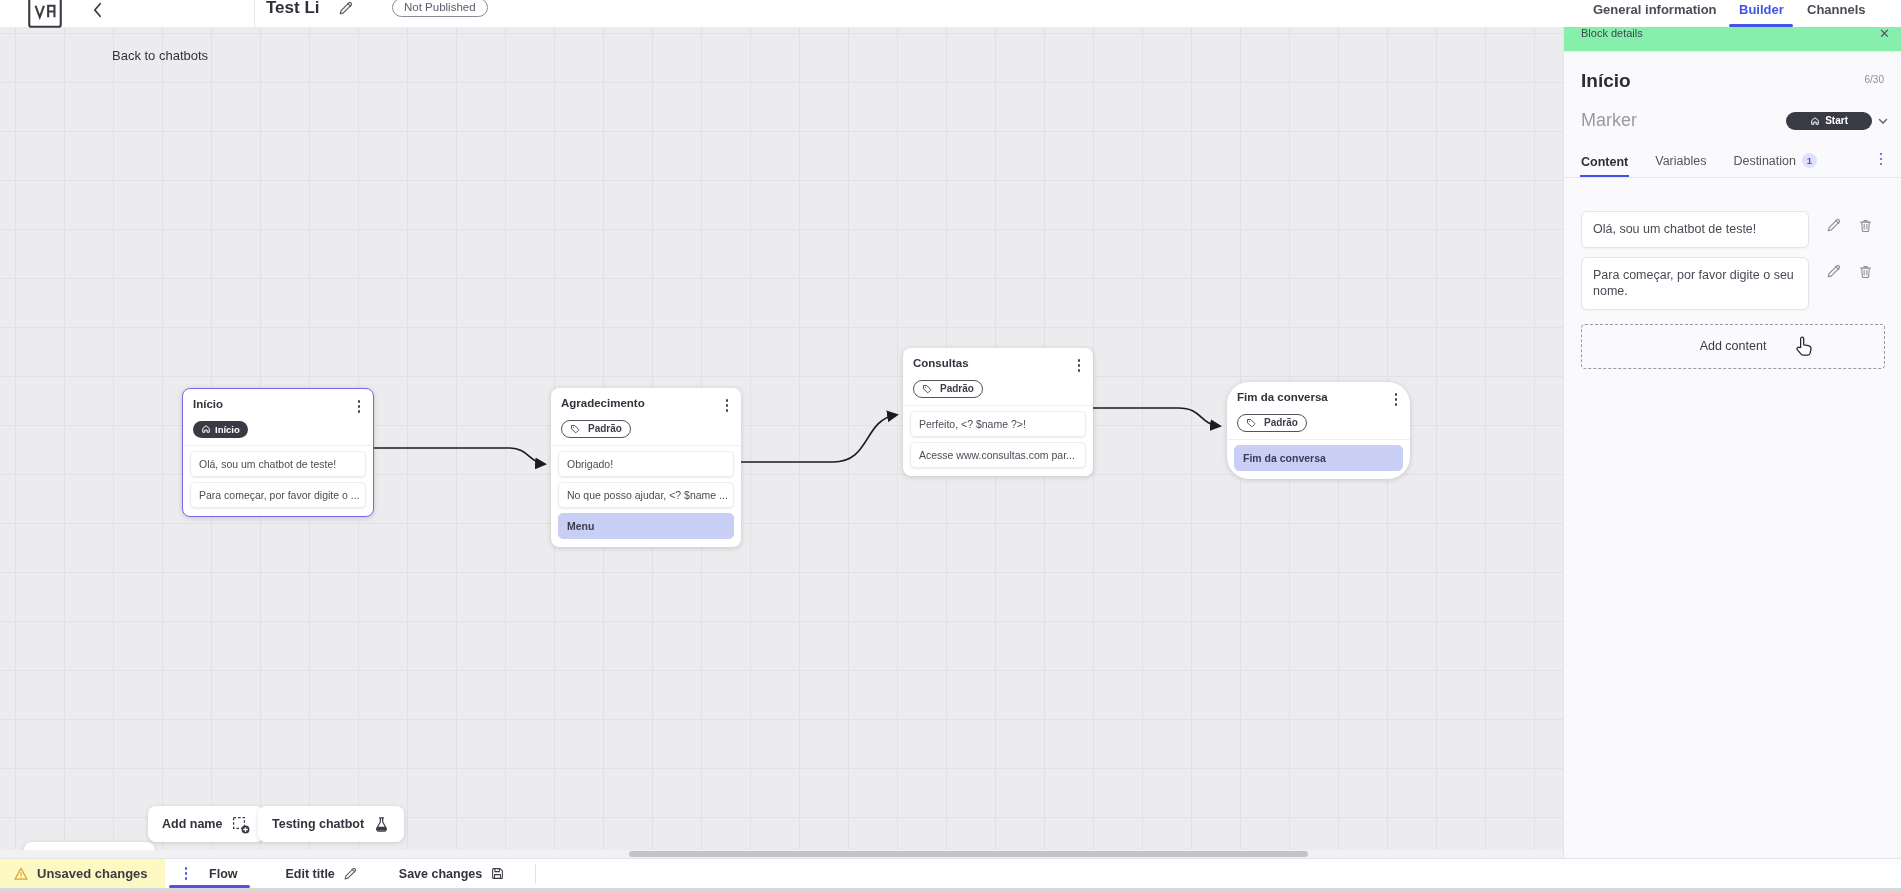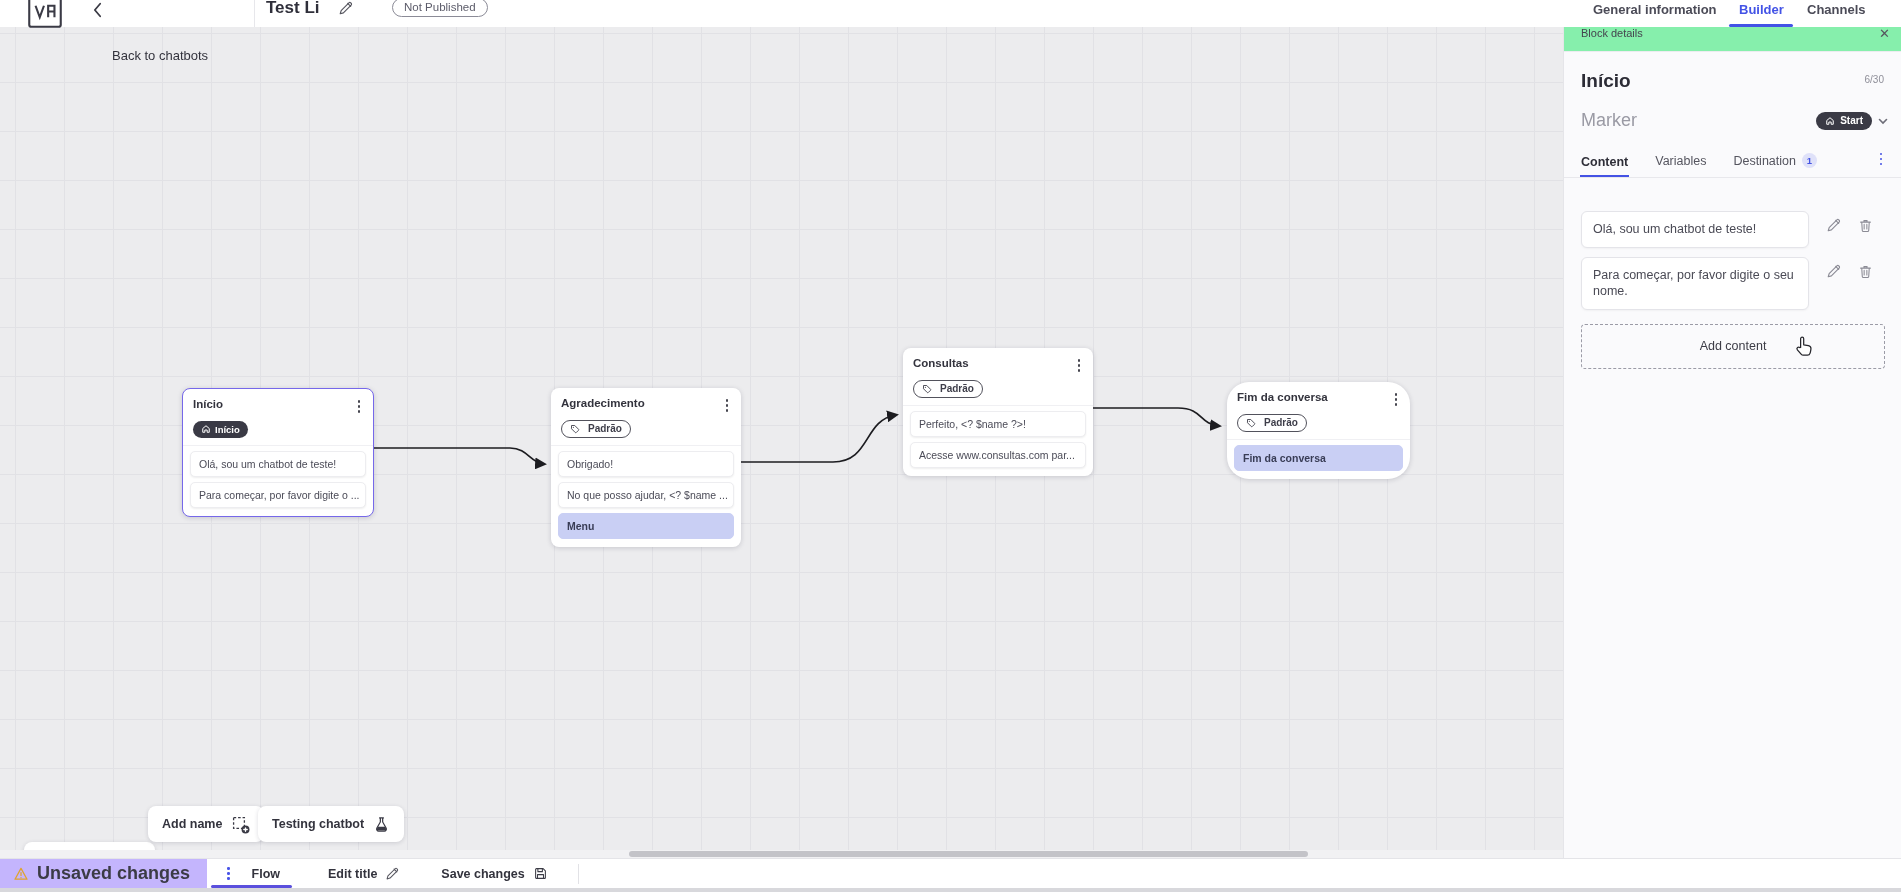--- a/index.html
+++ b/index.html
@@ -58,38 +58,38 @@
   
   .panel { position:absolute; left:1563px; top:27px; width:338px; height:831px; background:#fafafc; border-left:1px solid #e5e5e9; z-index:5; }
   .panel-strip { height:25px; background:#86efac; border-bottom:1px solid #ececf0; display:flex; align-items:flex-start; justify-content:space-between; padding:0 11px 0 17px; font-size:11px; color:#44444e; }
   .panel-close { font-size:13px; color:#55555e; cursor:pointer; line-height:1; }
   .pname-row { display:flex; align-items:flex-start; justify-content:space-between; padding:18px 17px 0; }
   .pname { font-size:19px; font-weight:600; color:#2c2c36; }
   .pcount { font-size:10px; color:#8f8f99; margin-top:4px; }
   .marker-row { display:flex; align-items:center; justify-content:space-between; padding:18px 12px 0 17px; }
   .marker-label { font-size:18px; color:#9a9aa4; }
   .marker-right { display:flex; align-items:center; gap:5px; }
-  .start-pill { display:inline-flex; align-items:center; gap:5px; background:#3a3a45; color:#fff; height:18px; border-radius:9px; padding:0 9px; font-size:10px; font-weight:700; cursor:pointer; }
+  .start-pill { display:inline-flex; align-items:center; gap:5px; background:#3a3a45; color:#fff; height:18px; border-radius:9px; padding:0 24px; font-size:10px; font-weight:700; cursor:pointer; }
   .marker-chev { color:#6d6d78; cursor:pointer; display:flex; }
   .ptabs { display:flex; align-items:flex-end; gap:25px; margin-top:16px; padding:0 16px; border-bottom:1px solid #e8e8ec; position:relative; }
   .ptab { font-size:12.5px; color:#55555f; padding:6px 1px 9px; cursor:pointer; display:flex; align-items:center; }
   .ptab.active { color:#2e2e38; font-weight:700; border-bottom:2.5px solid #4452e4; padding-bottom:6.5px; }
   .badge-num { width:15px; height:15px; border-radius:50%; background:#dfe1f9; color:#4453e2; font-size:9.5px; font-weight:700; display:inline-flex; align-items:center; justify-content:center; margin-left:6px; }
   .ptabs .vdots { margin-left:auto; margin-bottom:10px; }
   .ptabs .vdots i { background:#4452e4; }
   .msgs { margin-top:33px; padding:0 17px; }
   .msg-row { display:flex; align-items:flex-start; margin-bottom:9px; }
   .msg-card { width:228px; background:#fff; border:1px solid #e4e4e9; border-radius:6px; padding:9px 11px; font-size:12.5px; color:#4a4a55; line-height:1.33; box-shadow:0 1px 2px rgba(0,0,0,.04); cursor:text; }
   .row-icons { display:flex; gap:17px; margin-left:17px; margin-top:7px; color:#8b8b95; }
   .row-icons span { cursor:pointer; display:flex; }
   .add-content { margin:14px 17px 0; height:45px; border:1px dashed #9b9ba6; border-radius:4px; display:flex; align-items:center; justify-content:center; font-size:12.5px; color:#3c3c46; cursor:pointer; background:transparent; width:304px; }
 
   
   .bottombar { position:absolute; left:0; top:858px; width:1901px; height:30px; background:#fff; border-top:1px solid #e4e4e8; display:flex; align-items:stretch; z-index:7; }
-  .unsaved { display:flex; align-items:center; gap:8px; padding:0 17px 0 13px; background:#c4b5fd; font-size:18px; font-weight:700; color:#3b3b45; }
+  .unsaved { display:flex; align-items:center; gap:8px; padding:0 17px 0 13px; background:#fef9c3; font-size:13px; font-weight:700; color:#3b3b45; }
   .flow-tab { position:relative; display:flex; align-items:center; gap:19px; padding:0 26px 0 17px; cursor:pointer; }
   .flow-tab::after { content:""; position:absolute; left:4px; right:14px; bottom:0; height:3.5px; background:#5b50dd; border-radius:2px; }
   .flow-label { font-size:12.5px; font-weight:700; color:#33333d; }
   .bb-item { display:flex; align-items:center; gap:8px; font-size:12.5px; font-weight:700; color:#33333d; cursor:pointer; }
   .bb-edit { margin-left:22px; }
   .bb-save { margin-left:42px; }
   .bb-divider { width:1px; height:20px; background:#e2e2e6; margin:auto 0 auto 30px; }
   .bottom-edge { position:absolute; left:0; top:888px; width:1901px; height:4px; background:#d8d8dc; z-index:8; }
 
   .cursor-ghost { position:absolute; left:1792px; top:334px; z-index:50; pointer-events:none; }

